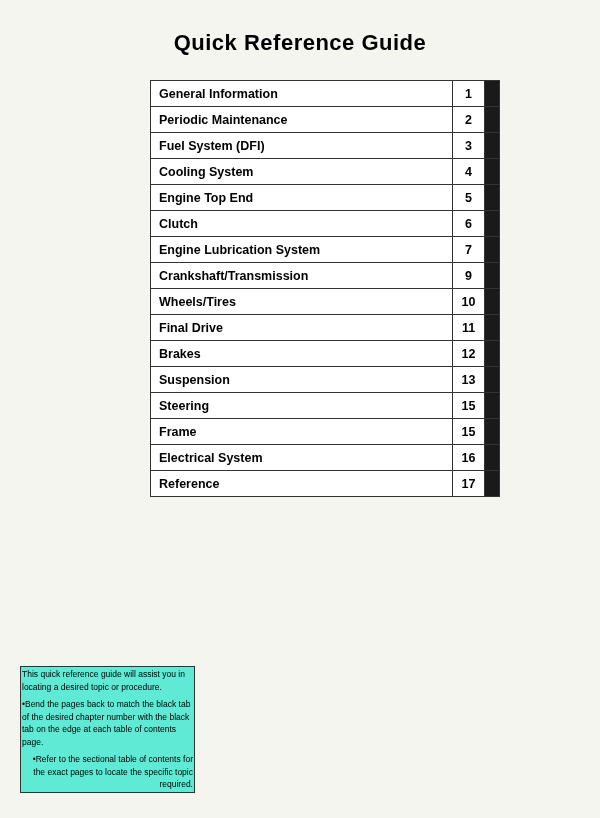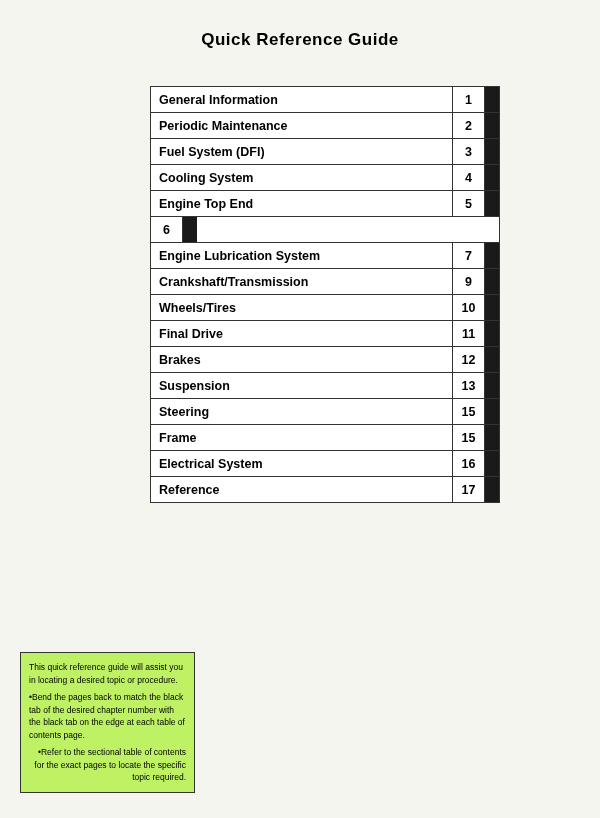--- a/index.html
+++ b/index.html
@@ -20,23 +20,23 @@
     .page {
       width: 600px;
       height: 818px;
       background: #f5f5f0;
       position: relative;
       padding: 30px 20px 20px 20px;
     }
 
     .page-title {
       text-align: center;
-      font-size: 17px;
+      font-size: 22px;
       font-weight: bold;
-      margin-bottom: 36px;
+      margin-bottom: 24px;
       color: #000;
       letter-spacing: 0.5px;
     }
 
     .toc-container {
       margin-left: 130px;
       width: 350px;
       border-radius: 16px;
     }
 
@@ -76,22 +76,22 @@
       width: 14px;
       background: #1a1a1a;
     }
 
     .note-box {
       position: absolute;
       left: 20px;
       bottom: 25px;
       width: 175px;
       border: 1.5px solid #333;
-      padding: 8px;
-      background: #bef264;
+      padding: 1px;
+      background: #5eead4;
       font-size: 8.5px;
       line-height: 1.5;
       color: #000;
     }
 
     .note-box p {
       margin-bottom: 4px;
     }
 
     .note-box p:last-child {
@@ -127,20 +127,21 @@
         <div class="toc-label">Cooling System</div>
         <div class="toc-number">4</div>
         <div class="toc-tab"></div>
       </div>
       <div class="toc-item">
         <div class="toc-label">Engine Top End</div>
         <div class="toc-number">5</div>
         <div class="toc-tab"></div>
       </div>
       <div class="toc-item">
+        <div class="toc-label">Clutch</div>
         <div class="toc-number">6</div>
         <div class="toc-tab"></div>
       </div>
       <div class="toc-item">
         <div class="toc-label">Engine Lubrication System</div>
         <div class="toc-number">7</div>
         <div class="toc-tab"></div>
       </div>
       <div class="toc-item">
         <div class="toc-label">Crankshaft/Transmission</div>

